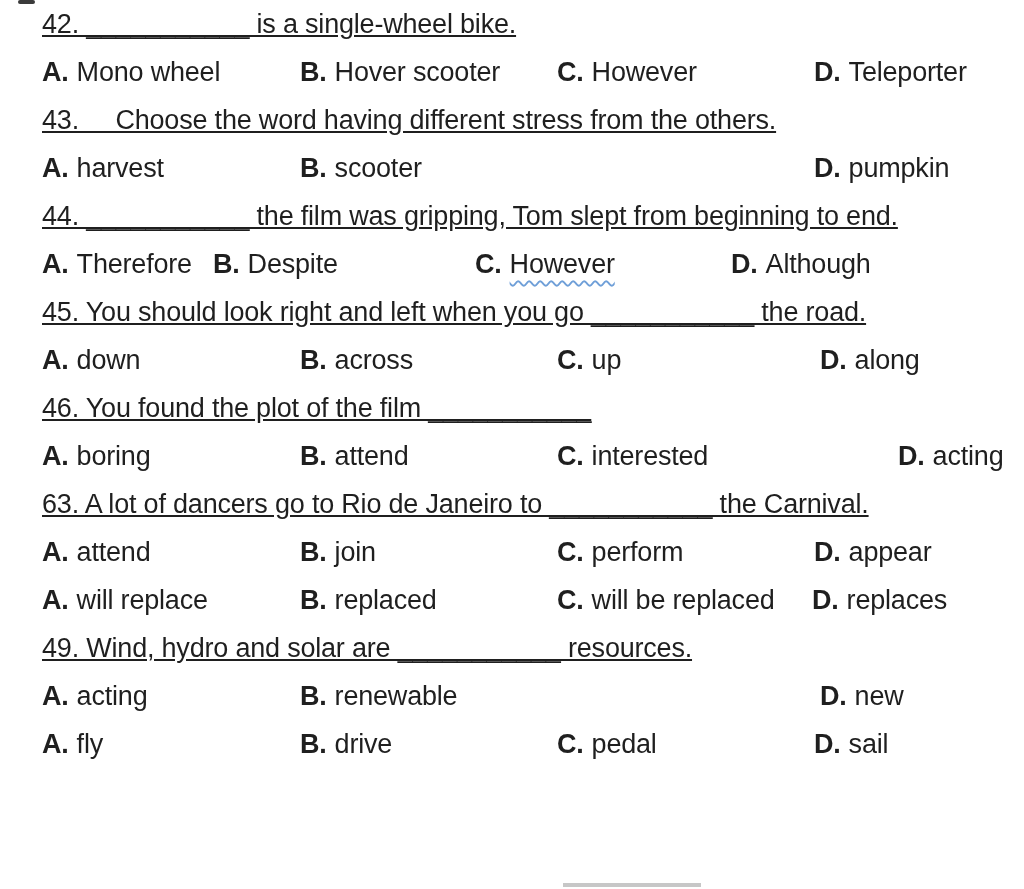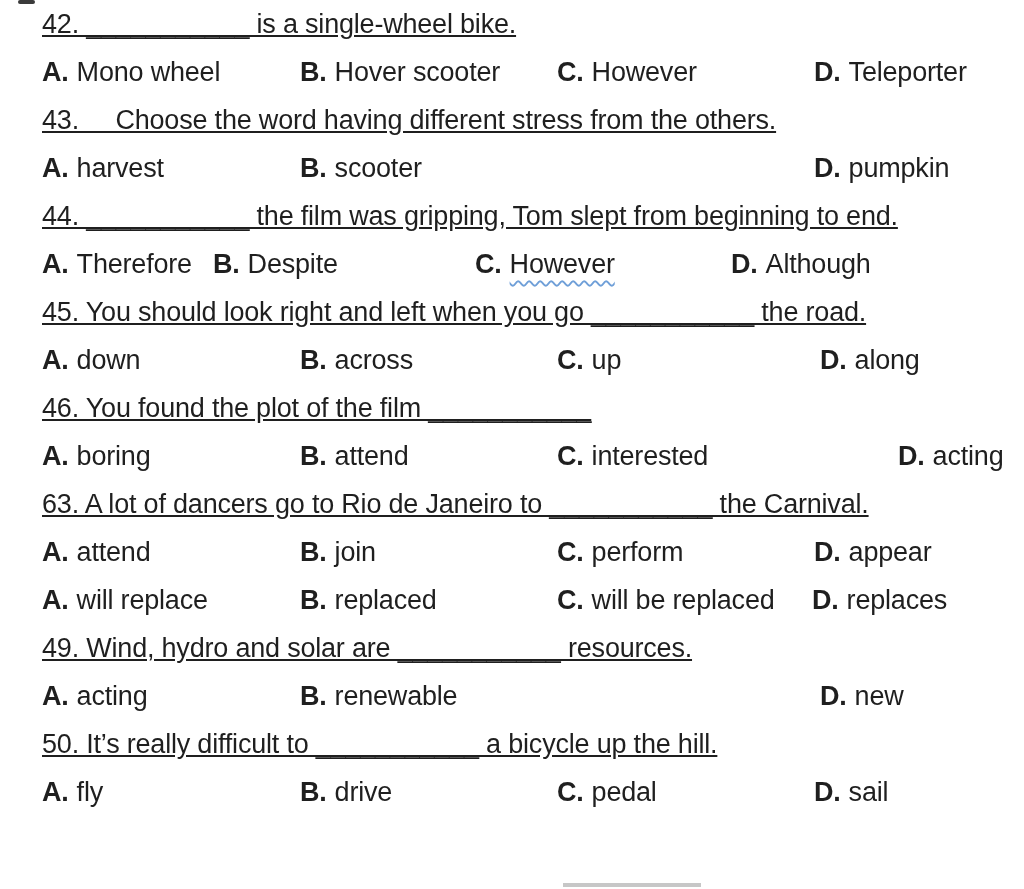--- a/index.html
+++ b/index.html
@@ -129,21 +129,20 @@
   <div>
     <div class="qline">49. Wind, hydro and solar are ___________ resources.</div>
     <div class="oline">
       <span class="opt" style="left:42px"><span class="lbl">A.</span><span>acting</span></span>
       <span class="opt" style="left:300px"><span class="lbl">B.</span><span>renewable</span></span>
       <span class="opt" style="left:820px"><span class="lbl">D.</span><span>new</span></span>
     </div>
   </div>
 
   <div>
-    <div class="qline">50. It’s really difficult to ___________ a bicycle up the hill.</div>
     <div class="oline">
       <span class="opt" style="left:42px"><span class="lbl">A.</span><span>fly</span></span>
       <span class="opt" style="left:300px"><span class="lbl">B.</span><span>drive</span></span>
       <span class="opt" style="left:557px"><span class="lbl">C.</span><span>pedal</span></span>
       <span class="opt" style="left:814px"><span class="lbl">D.</span><span>sail</span></span>
     </div>
   </div>
 
   <div class="bottom-cutoff"></div>
 </div>

